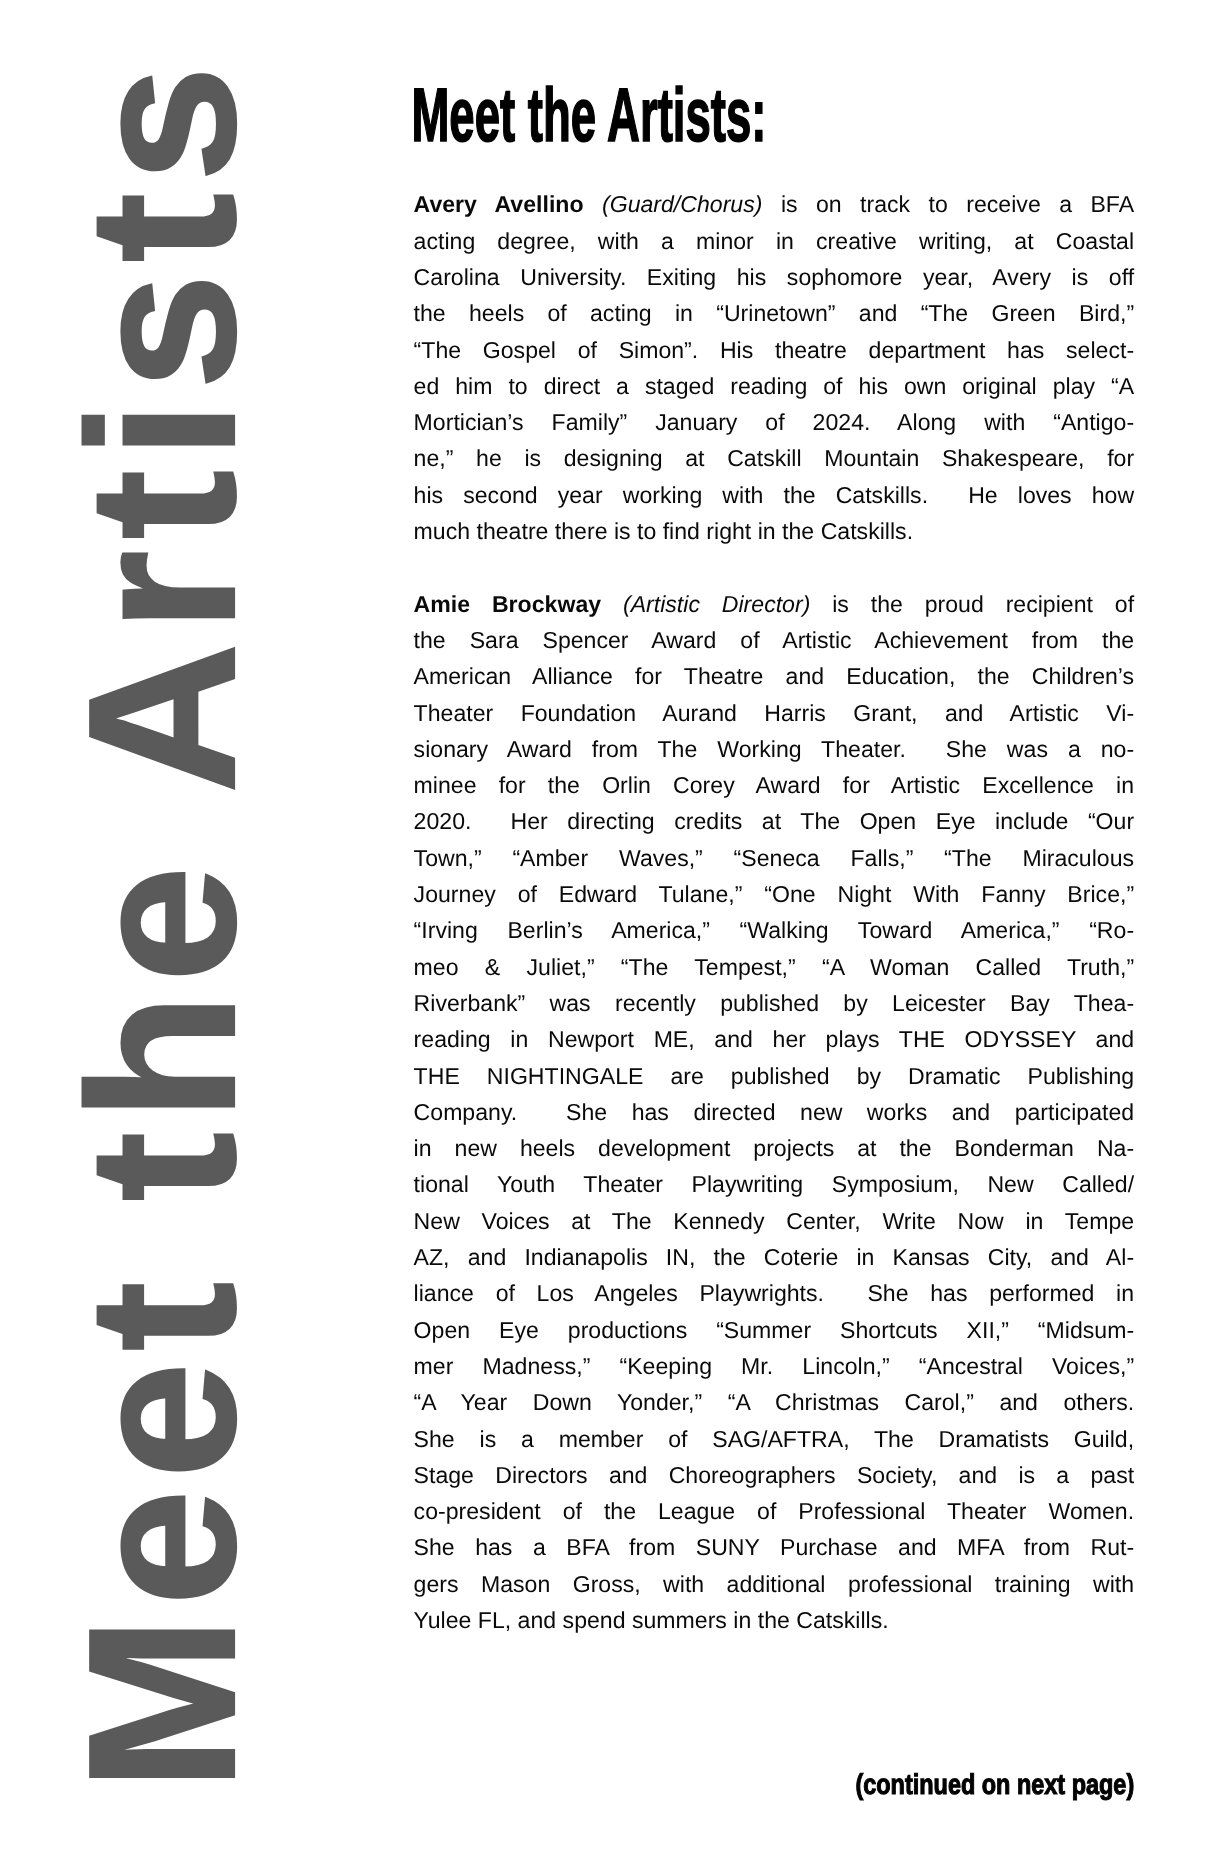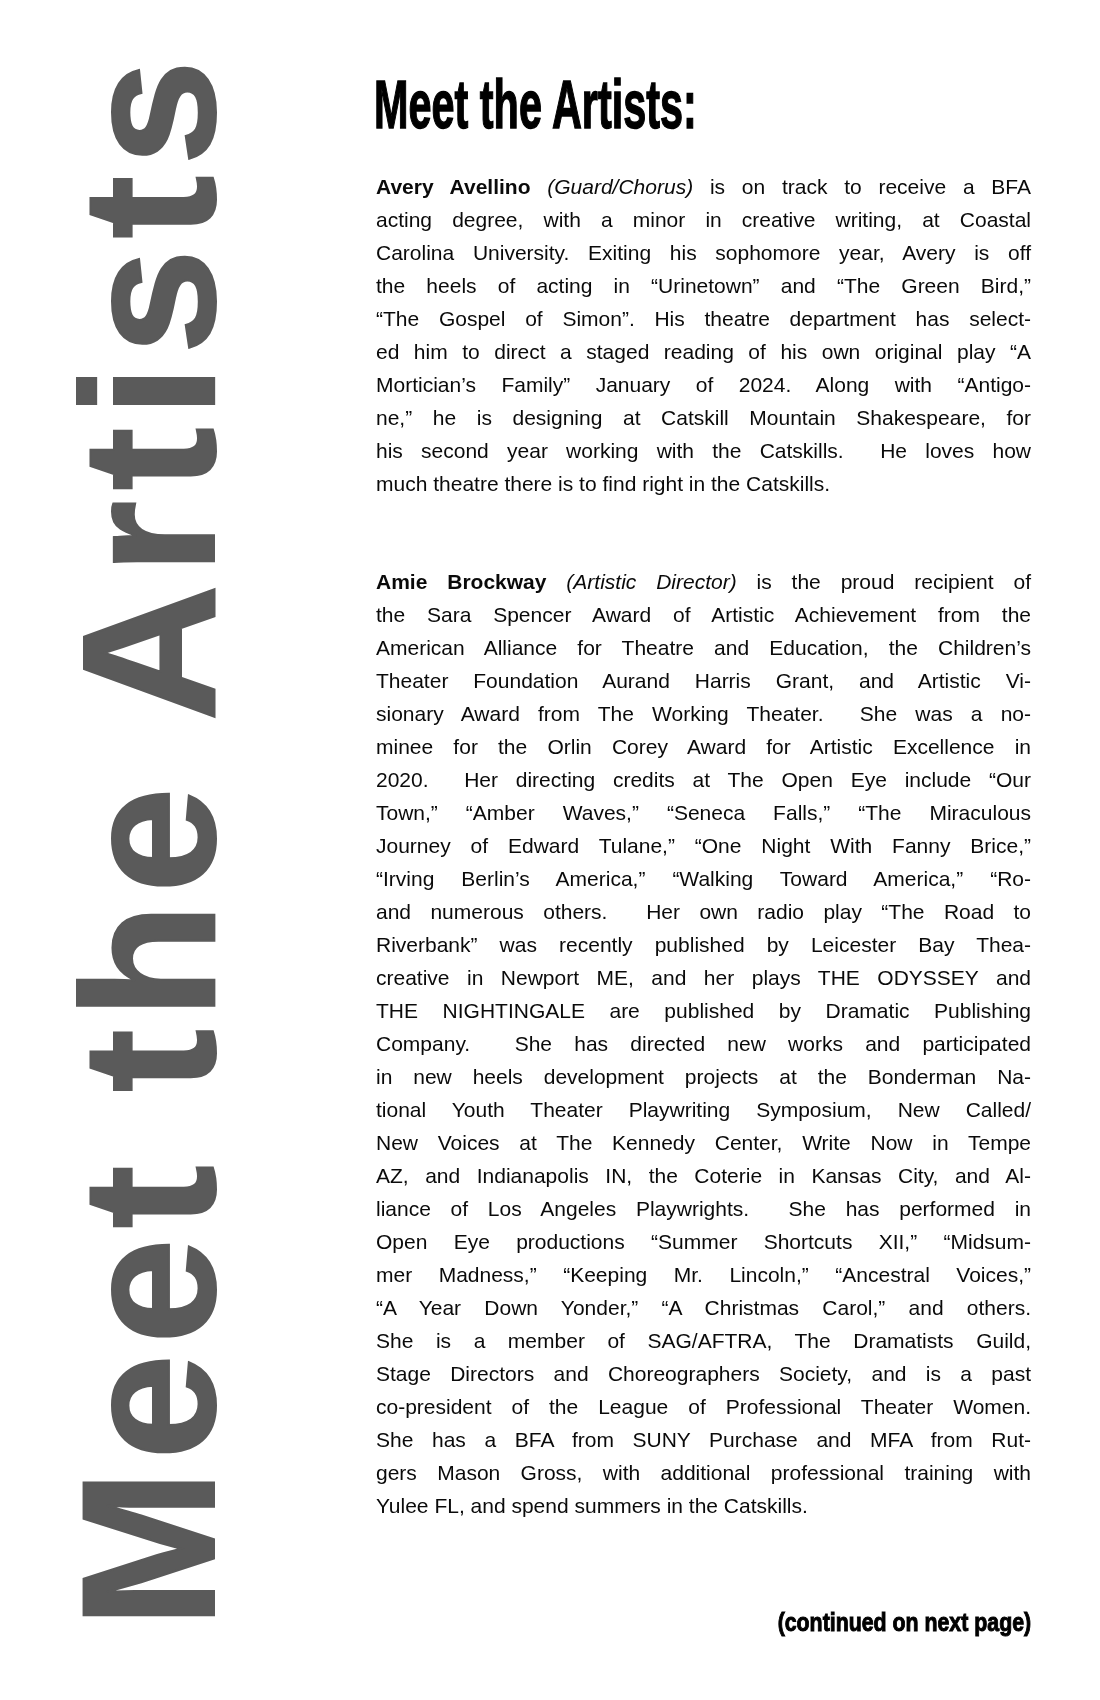--- a/index.html
+++ b/index.html
@@ -56,21 +56,21 @@
     -webkit-text-stroke: 1.5px #000;
   }
 
   .bios {
     position: absolute;
     left: 376px;
     top: 170px;
     width: 655px;
   }
   .para { margin: 0; }
-  .para + .para { margin-top: 65px; }
+  .para + .para { margin-top: 33px; }
   .line {
     font-size: 21px;
     line-height: 33px;
     text-align: justify;
     text-align-last: justify;
     white-space: pre-wrap;
   }
   .line.last {
     text-align-last: left;
   }
@@ -119,23 +119,23 @@
         <div class="line"><strong>Amie Brockway</strong> <em>(Artistic Director)</em> is the proud recipient of</div>
         <div class="line">the Sara Spencer Award of Artistic Achievement from the</div>
         <div class="line">American Alliance for Theatre and Education, the Children’s</div>
         <div class="line">Theater Foundation Aurand Harris Grant, and Artistic Vi-</div>
         <div class="line">sionary Award from The Working Theater.  She was a no-</div>
         <div class="line">minee for the Orlin Corey Award for Artistic Excellence in</div>
         <div class="line">2020.  Her directing credits at The Open Eye include “Our</div>
         <div class="line">Town,” “Amber Waves,” “Seneca Falls,” “The Miraculous</div>
         <div class="line">Journey of Edward Tulane,” “One Night With Fanny Brice,”</div>
         <div class="line">“Irving Berlin’s America,” “Walking Toward America,” “Ro-</div>
-        <div class="line">and numerous others.  Her own radio play “The Road to</div>
+        <div class="line">meo &amp; Juliet,” “The Tempest,” “A Woman Called Truth,”</div>
         <div class="line">Riverbank” was recently published by Leicester Bay Thea-</div>
-        <div class="line">creative in Newport ME, and her plays THE ODYSSEY and</div>
+        <div class="line">reading in Newport ME, and her plays THE ODYSSEY and</div>
         <div class="line">THE NIGHTINGALE are published by Dramatic Publishing</div>
         <div class="line">Company.  She has directed new works and participated</div>
         <div class="line">in new heels development projects at the Bonderman Na-</div>
         <div class="line">tional Youth Theater Playwriting Symposium, New Called/</div>
         <div class="line">New Voices at The Kennedy Center, Write Now in Tempe</div>
         <div class="line">AZ, and Indianapolis IN, the Coterie in Kansas City, and Al-</div>
         <div class="line">liance of Los Angeles Playwrights.  She has performed in</div>
         <div class="line">Open Eye productions “Summer Shortcuts XII,” “Midsum-</div>
         <div class="line">mer Madness,” “Keeping Mr. Lincoln,” “Ancestral Voices,”</div>
         <div class="line">“A Year Down Yonder,” “A Christmas Carol,” and others.</div>

